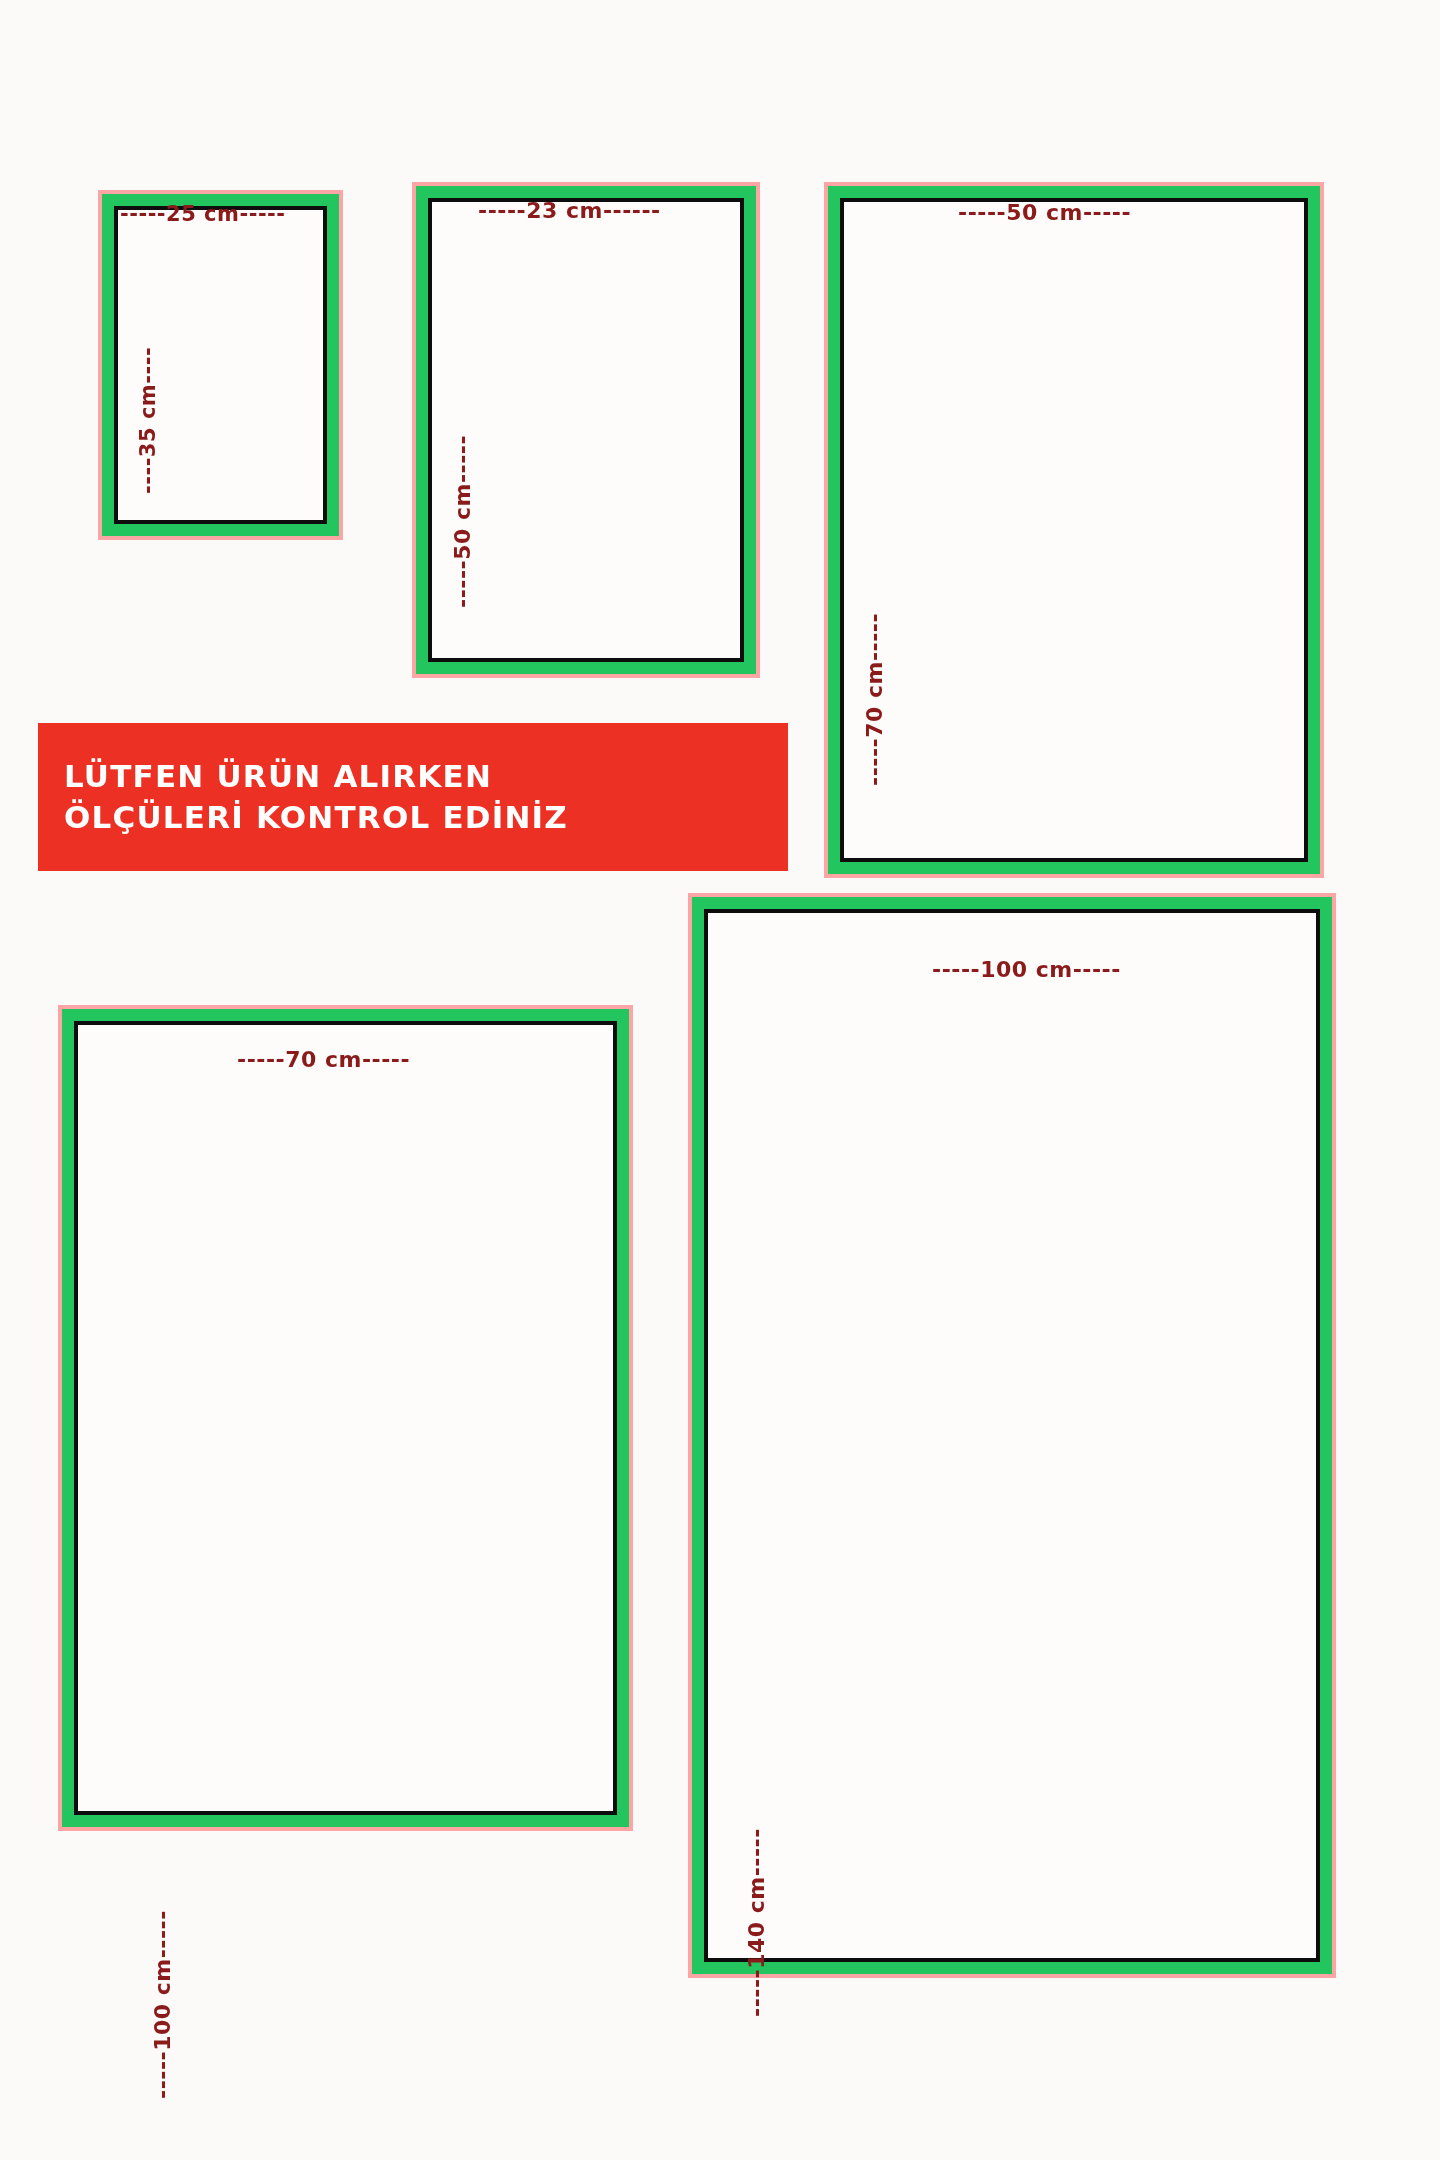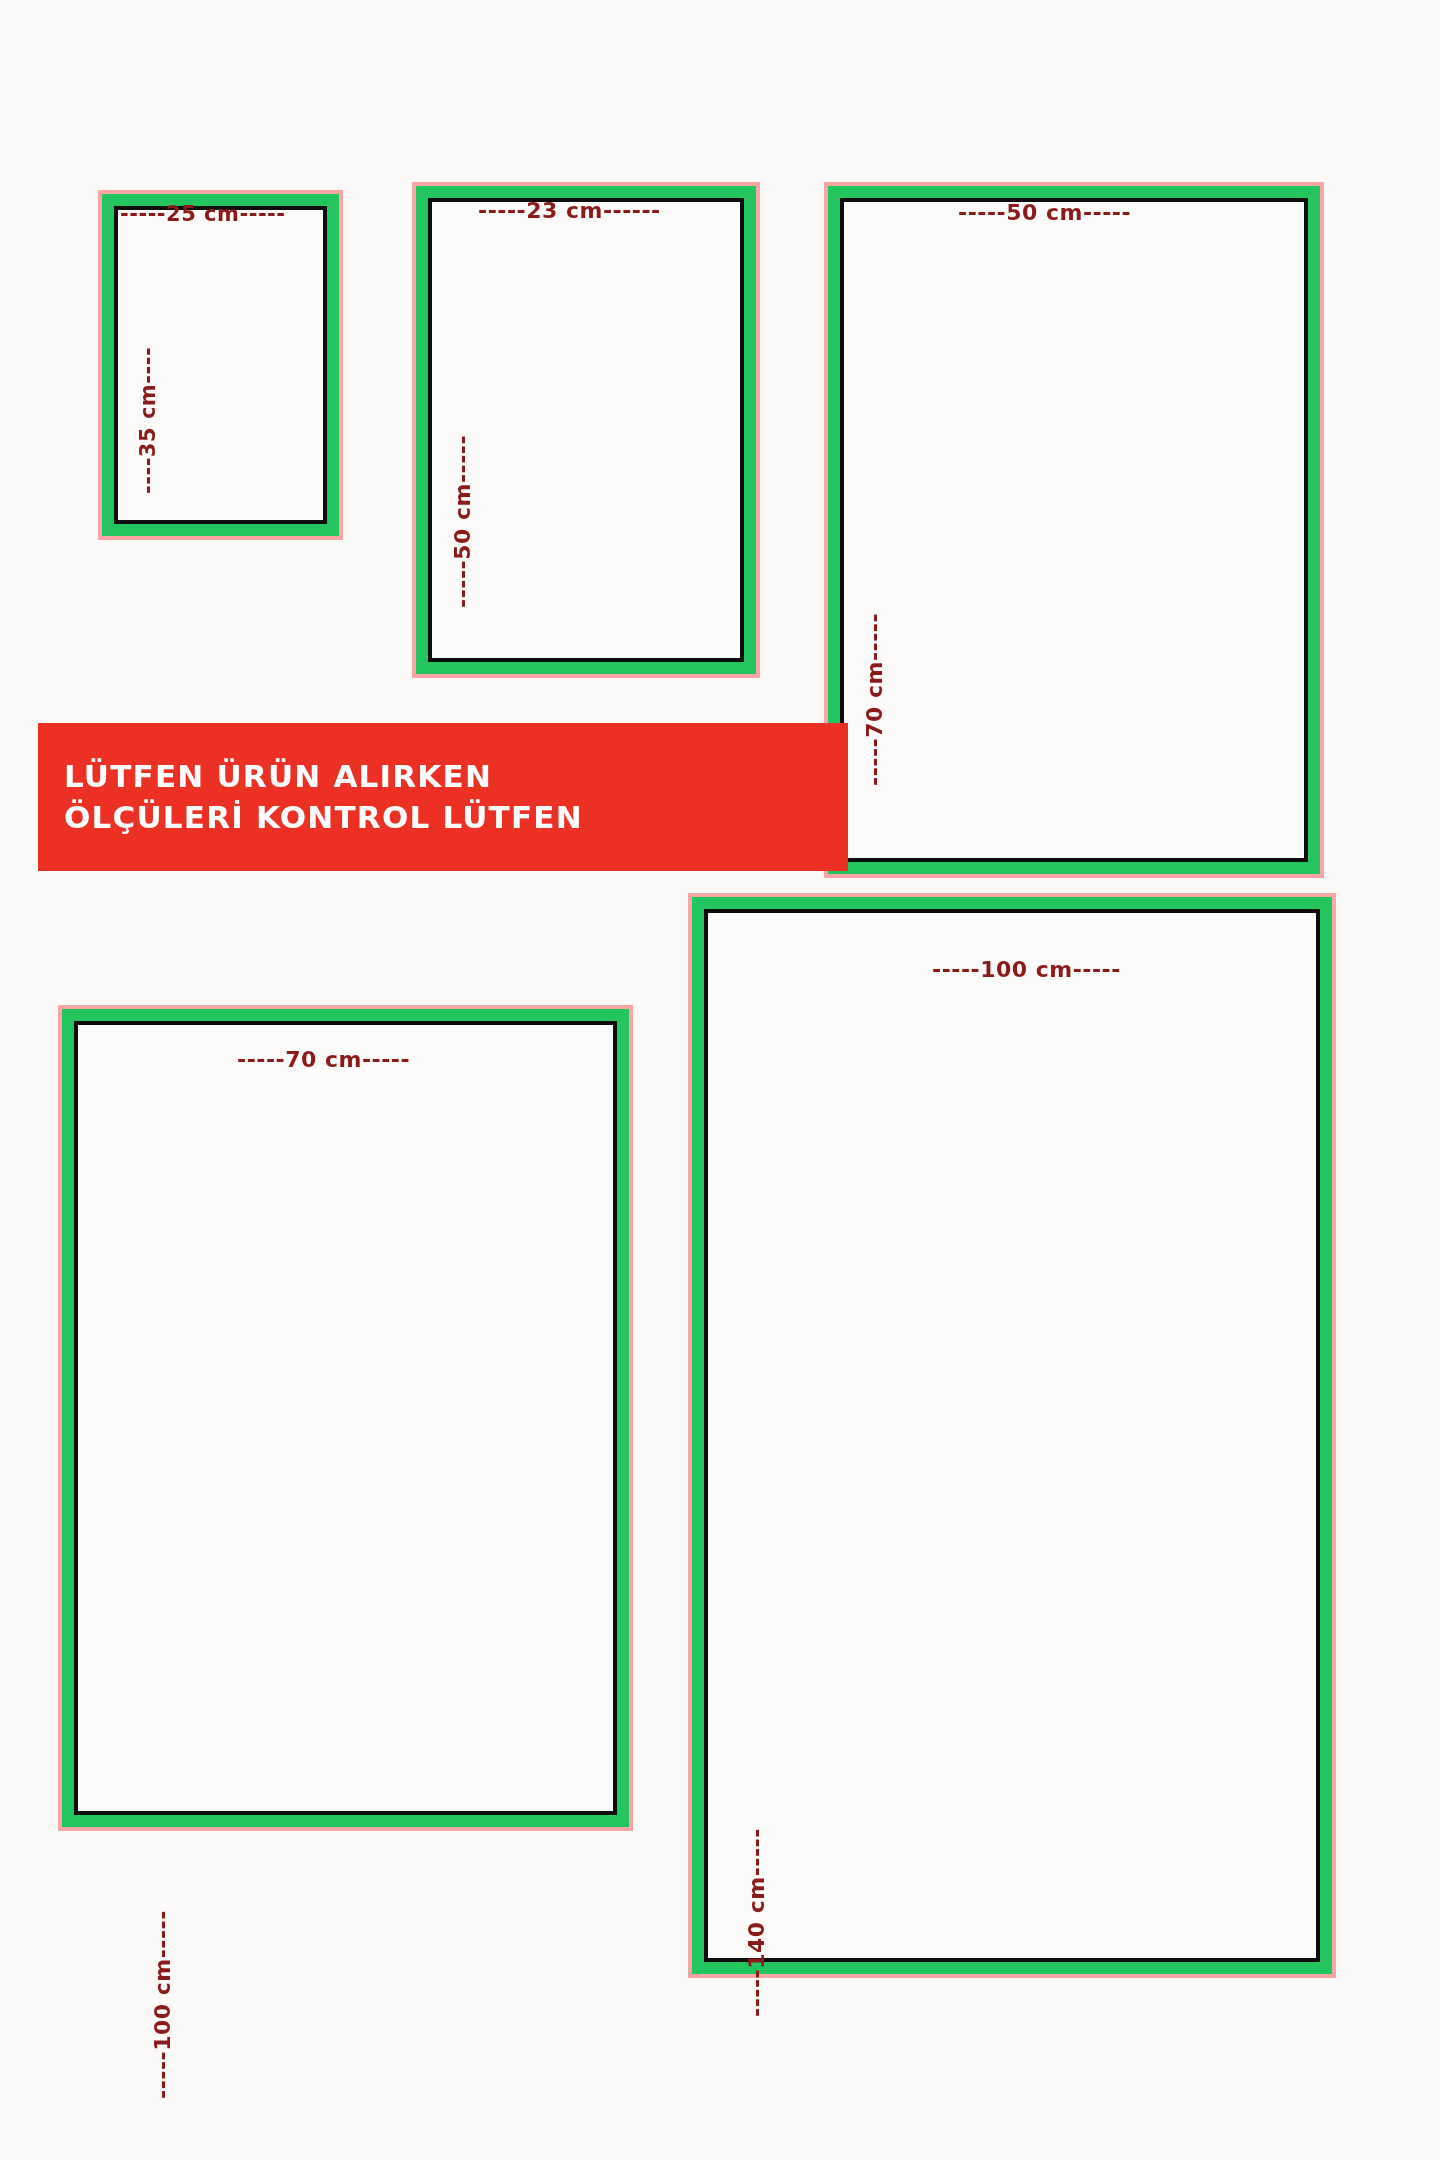--- a/index.html
+++ b/index.html
@@ -91,23 +91,23 @@
     <div class="dim" style="left:62px; top:12px; font-size:22px;">-----23 cm------</div>
     <div class="dim vert" style="left:34px; top:422px; font-size:22px; transform:rotate(-90deg);">-----50 cm-----</div>
   </div>
 
   <div class="frame" style="left:824px; top:182px; width:500px; height:696px;">
     <div class="inner"></div>
     <div class="dim" style="left:130px; top:14px; font-size:22px;">-----50 cm-----</div>
     <div class="dim vert" style="left:34px; top:600px; font-size:22px; transform:rotate(-90deg);">-----70 cm-----</div>
   </div>
 
-  <div id="warning-banner" style="left:38px; top:723px; width:810px; height:148px;">
+  <div id="warning-banner" style="left:38px; top:723px; width:750px; height:148px;">
     <div class="line">LÜTFEN ÜRÜN ALIRKEN</div>
-    <div class="line">ÖLÇÜLERİ KONTROL LÜTFEN</div>
+    <div class="line">ÖLÇÜLERİ KONTROL EDİNİZ</div>
   </div>
 
   <div class="frame" style="left:58px; top:1005px; width:575px; height:826px;">
     <div class="inner"></div>
     <div class="dim" style="left:175px; top:38px; font-size:22px;">-----70 cm-----</div>
     <div class="dim vert" style="left:88px; top:1090px; font-size:22px; transform:rotate(-90deg);">-----100 cm-----</div>
   </div>
 
   <div class="frame" style="left:688px; top:893px; width:648px; height:1085px;">
     <div class="inner"></div>

